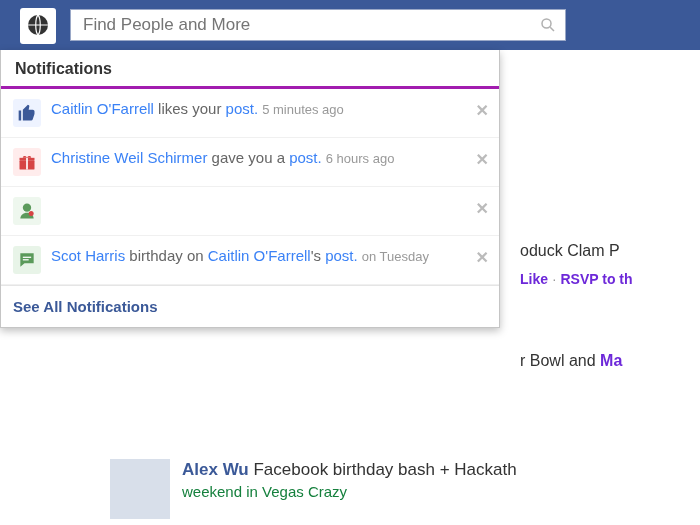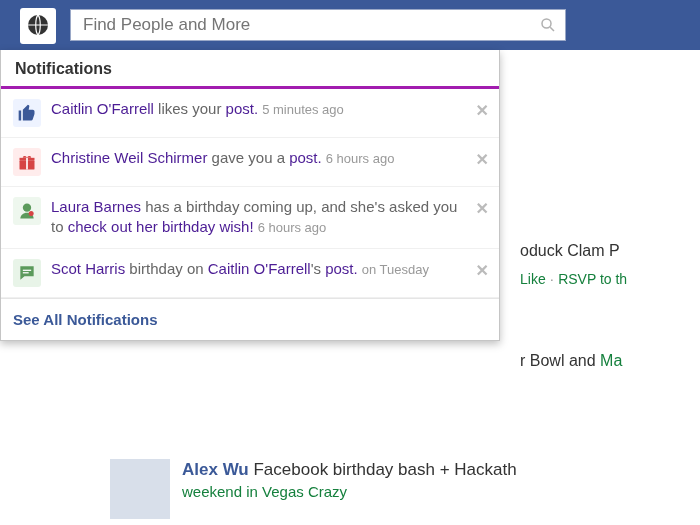--- a/index.html
+++ b/index.html
@@ -96,21 +96,21 @@
     justify-content: center;
     border-radius: 3px;
   }
   .notif-text {
     flex: 1;
     line-height: 1.35;
     font-size: 15px;
     color: #666;
     padding-right: 24px;
   }
-  .notif-text .link { color: #4c1d95; cursor: pointer; }
+  .notif-text .link { color: #3b82f6; cursor: pointer; }
   .notif-text .time { color: #999; font-size: 13px; margin-left: 4px; }
   .notif-close {
     position: absolute;
     right: 10px;
     top: 12px;
     color: #bbb;
     font-size: 16px;
     font-weight: bold;
     cursor: pointer;
   }
@@ -130,21 +130,21 @@
     top: 50px;
     left: 0;
     right: 0;
     bottom: 0;
     padding-left: 520px;
     padding-top: 190px;
     color: #333;
     font-size: 16px;
     line-height: 1.4;
   }
-  .feed .link { color: #15803d; }
+  .feed .link { color: #6d28d9; font-weight: bold; }
   .feed .row { margin-bottom: 8px; white-space: nowrap; }
   .feed .meta { color: #999; font-size: 14px; }
   .feed-bottom {
     position: absolute;
     bottom: 6px;
     left: 110px;
     right: 0;
     display: flex;
     align-items: flex-start;
   }
@@ -218,23 +218,20 @@
   </div>
 
   <div class="notif-item">
     <div class="notif-icon-wrap" style="background:#eef7ee;">
       <svg viewBox="0 0 24 24" width="20" height="20" fill="#5b9a5b">
           <circle cx="12" cy="8" r="5"></circle>
           <path d="M4 21c0-4 3.6-7 8-7s8 3 8 7H4z"></path>
           <circle cx="17" cy="15" r="3" fill="#d64545"></circle>
         </svg>
     </div>
-    <div class="notif-text">
-      <span class="link">Laura Barnes</span><span> has a birthday coming up, and she's asked you to </span><span class="link">check out her birthday wish!</span><span class="time">6 hours ago</span>
-    </div>
     <div class="notif-close">✕</div>
   </div>
 
   <div class="notif-item">
     <div class="notif-icon-wrap" style="background:#e8f4e8;">
       <svg viewBox="0 0 24 24" width="20" height="20" fill="#5b9a5b">
           <path d="M4 4h16v12H9l-5 4V4z"></path>
           <rect x="7" y="8" width="10" height="1.5" fill="#fff"></rect>
           <rect x="7" y="11" width="7" height="1.5" fill="#fff"></rect>
         </svg>

